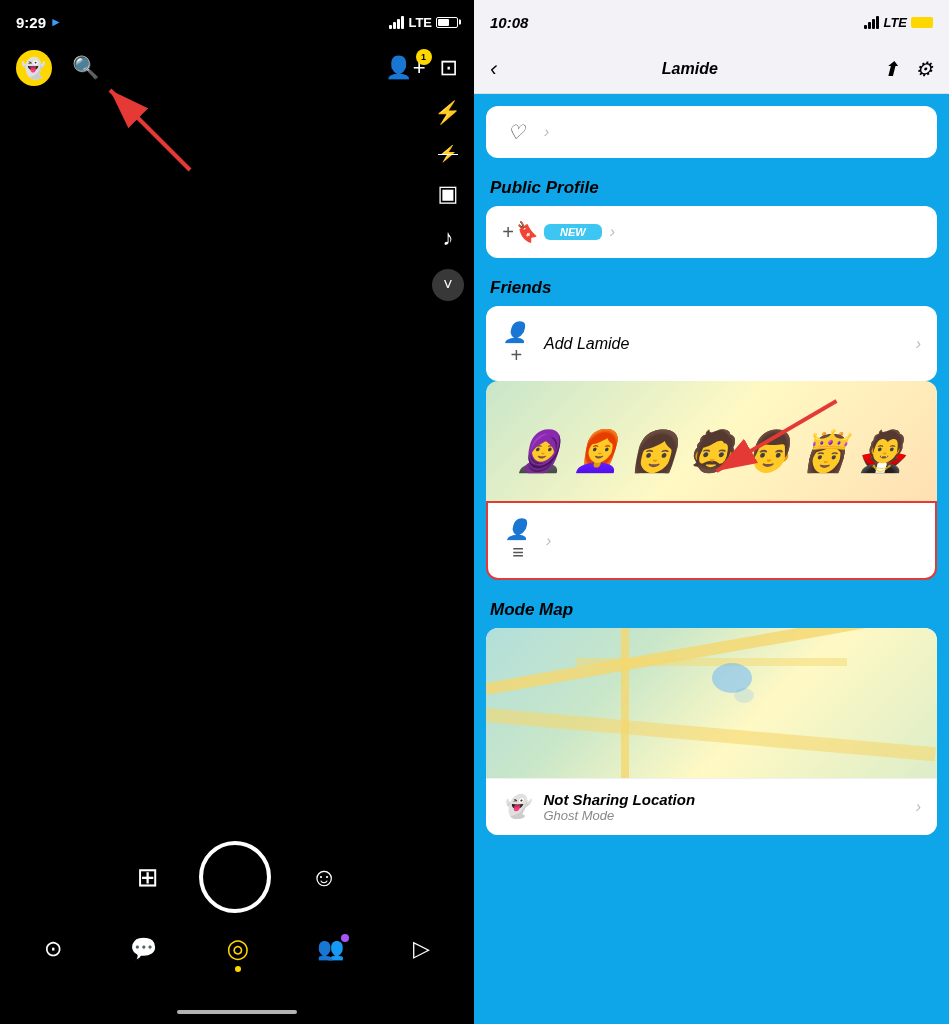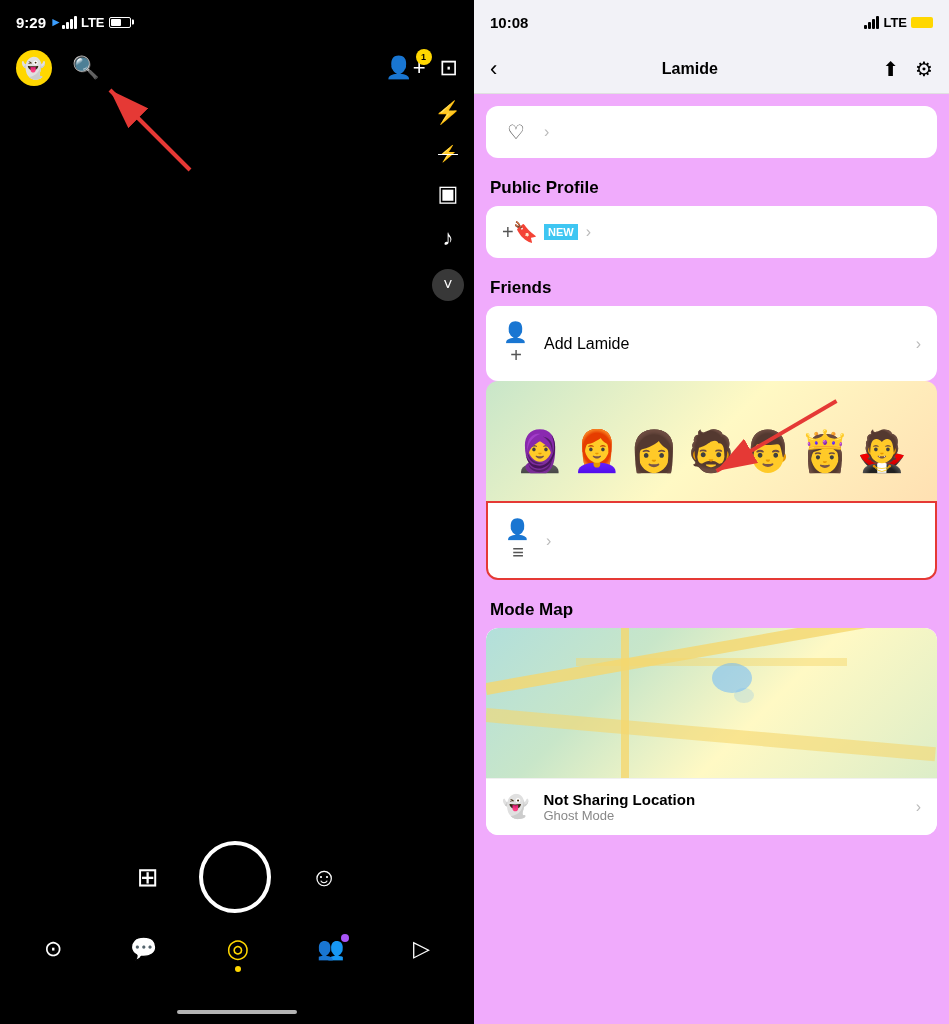--- a/index.html
+++ b/index.html
@@ -22,20 +22,21 @@
 
     
     .status-bar-left {
       position: absolute;
       top: 0;
       left: 0;
       right: 0;
       height: 44px;
       display: flex;
       align-items: center;
+      justify-content: space-between;
       padding: 0 16px;
       color: #fff;
       font-size: 15px;
       font-weight: 600;
     }
     .status-time {
       display: flex;
       align-items: center;
       gap: 4px;
     }
@@ -248,24 +249,25 @@
       height: 4px;
       background: #fff;
       border-radius: 2px;
       opacity: 0.7;
     }
 
     
     .right-panel {
       width: 475px;
       height: 1024px;
-      background: #f0abfc;
+      background: #0ea5e9;
       display: flex;
       flex-direction: column;
       overflow: hidden;
+      font-style: italic;
     }
 
     
     .status-bar-right {
       background: #f2f2f7;
       height: 44px;
       display: flex;
       align-items: center;
       justify-content: space-between;
       padding: 0 16px;
@@ -350,22 +352,22 @@
     }
     .list-item-chevron {
       font-size: 16px;
       color: #bbb;
     }
     .new-badge {
       background: #3ec6f2;
       color: #fff;
       font-size: 11px;
       font-weight: 700;
-      padding: 2px 4px;
-      border-radius: 0;
+      padding: 2px 16px;
+      border-radius: 6px;
       margin-right: 8px;
     }
 
     
     .section-header {
       font-size: 17px;
       font-weight: 700;
       color: #000;
       margin: 4px 0 8px 4px;
     }

